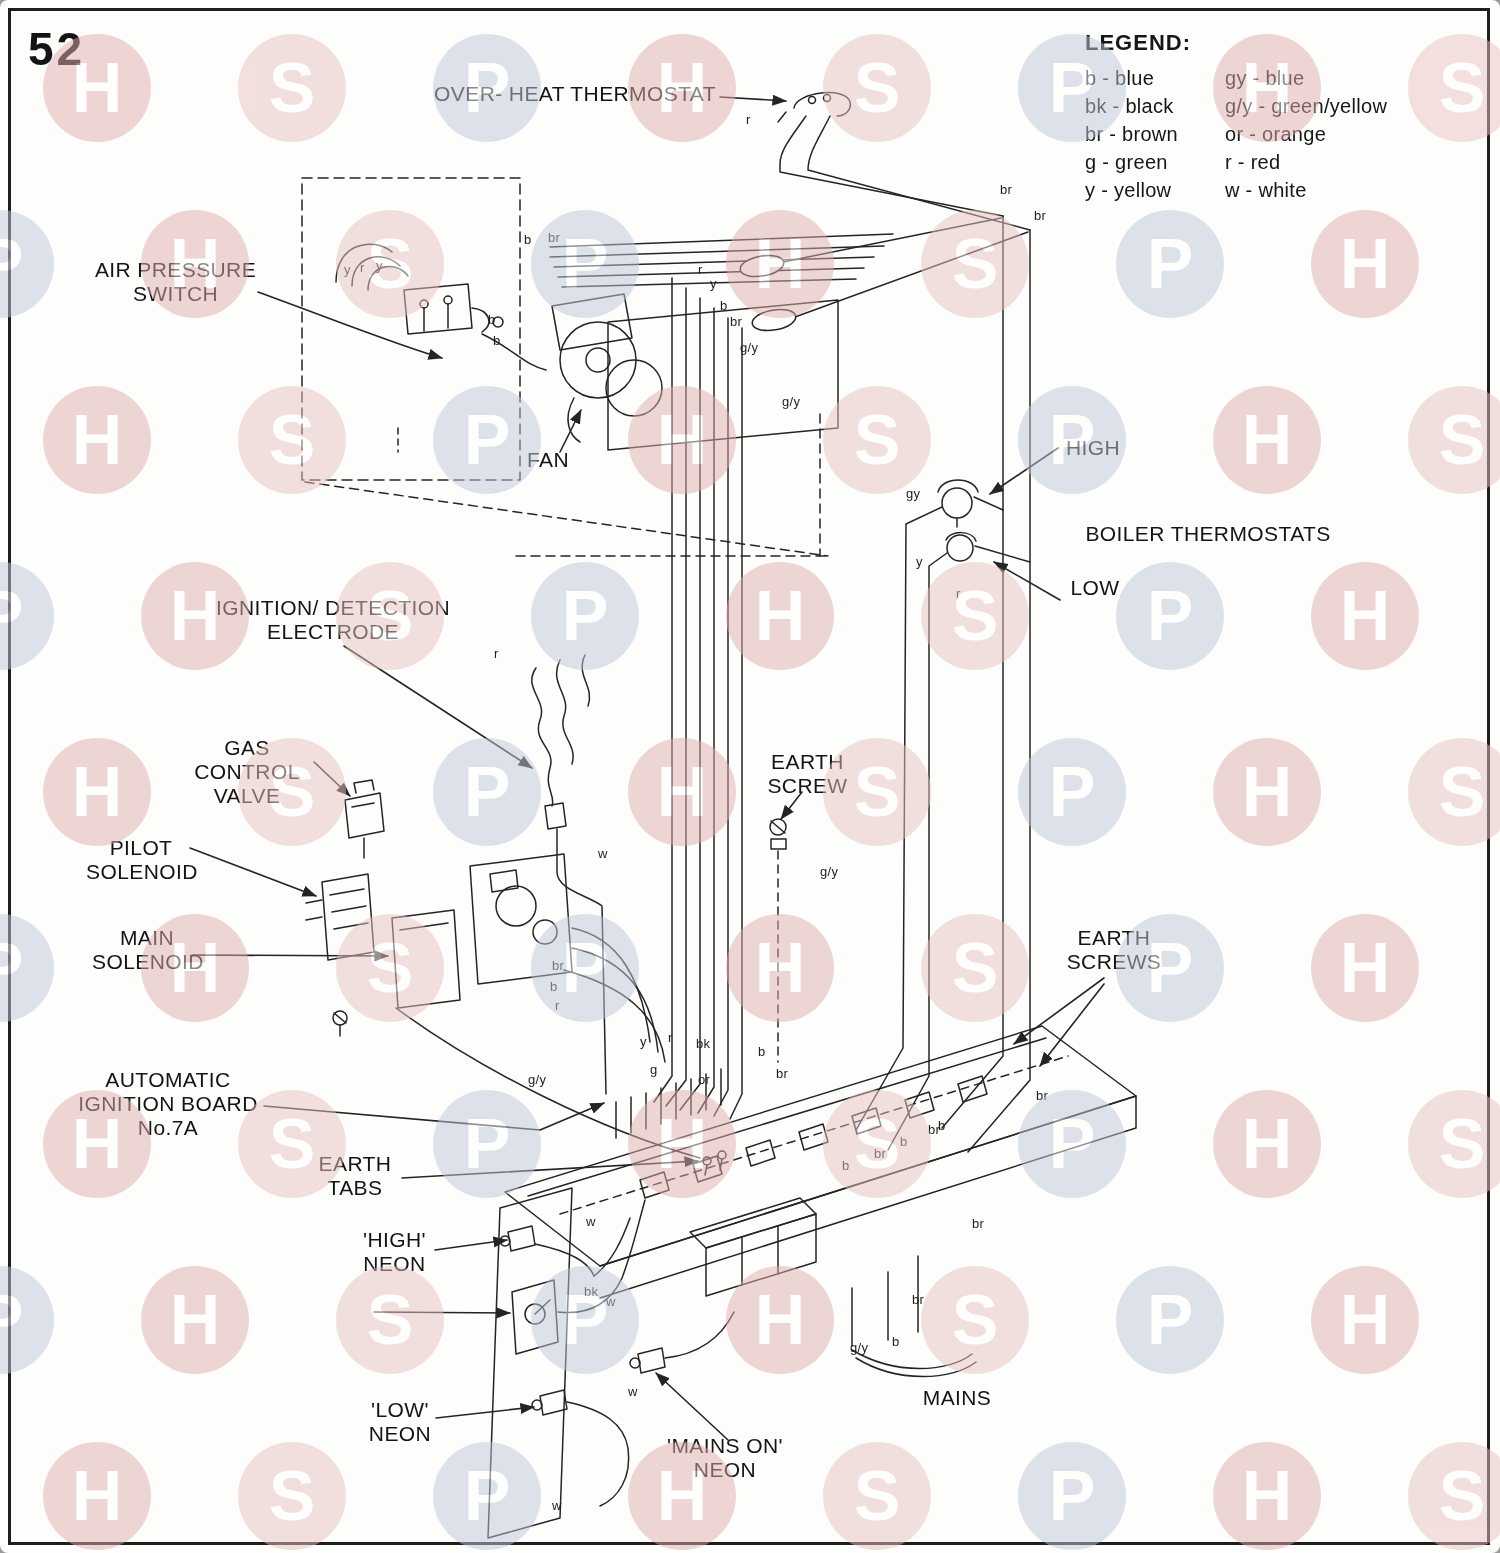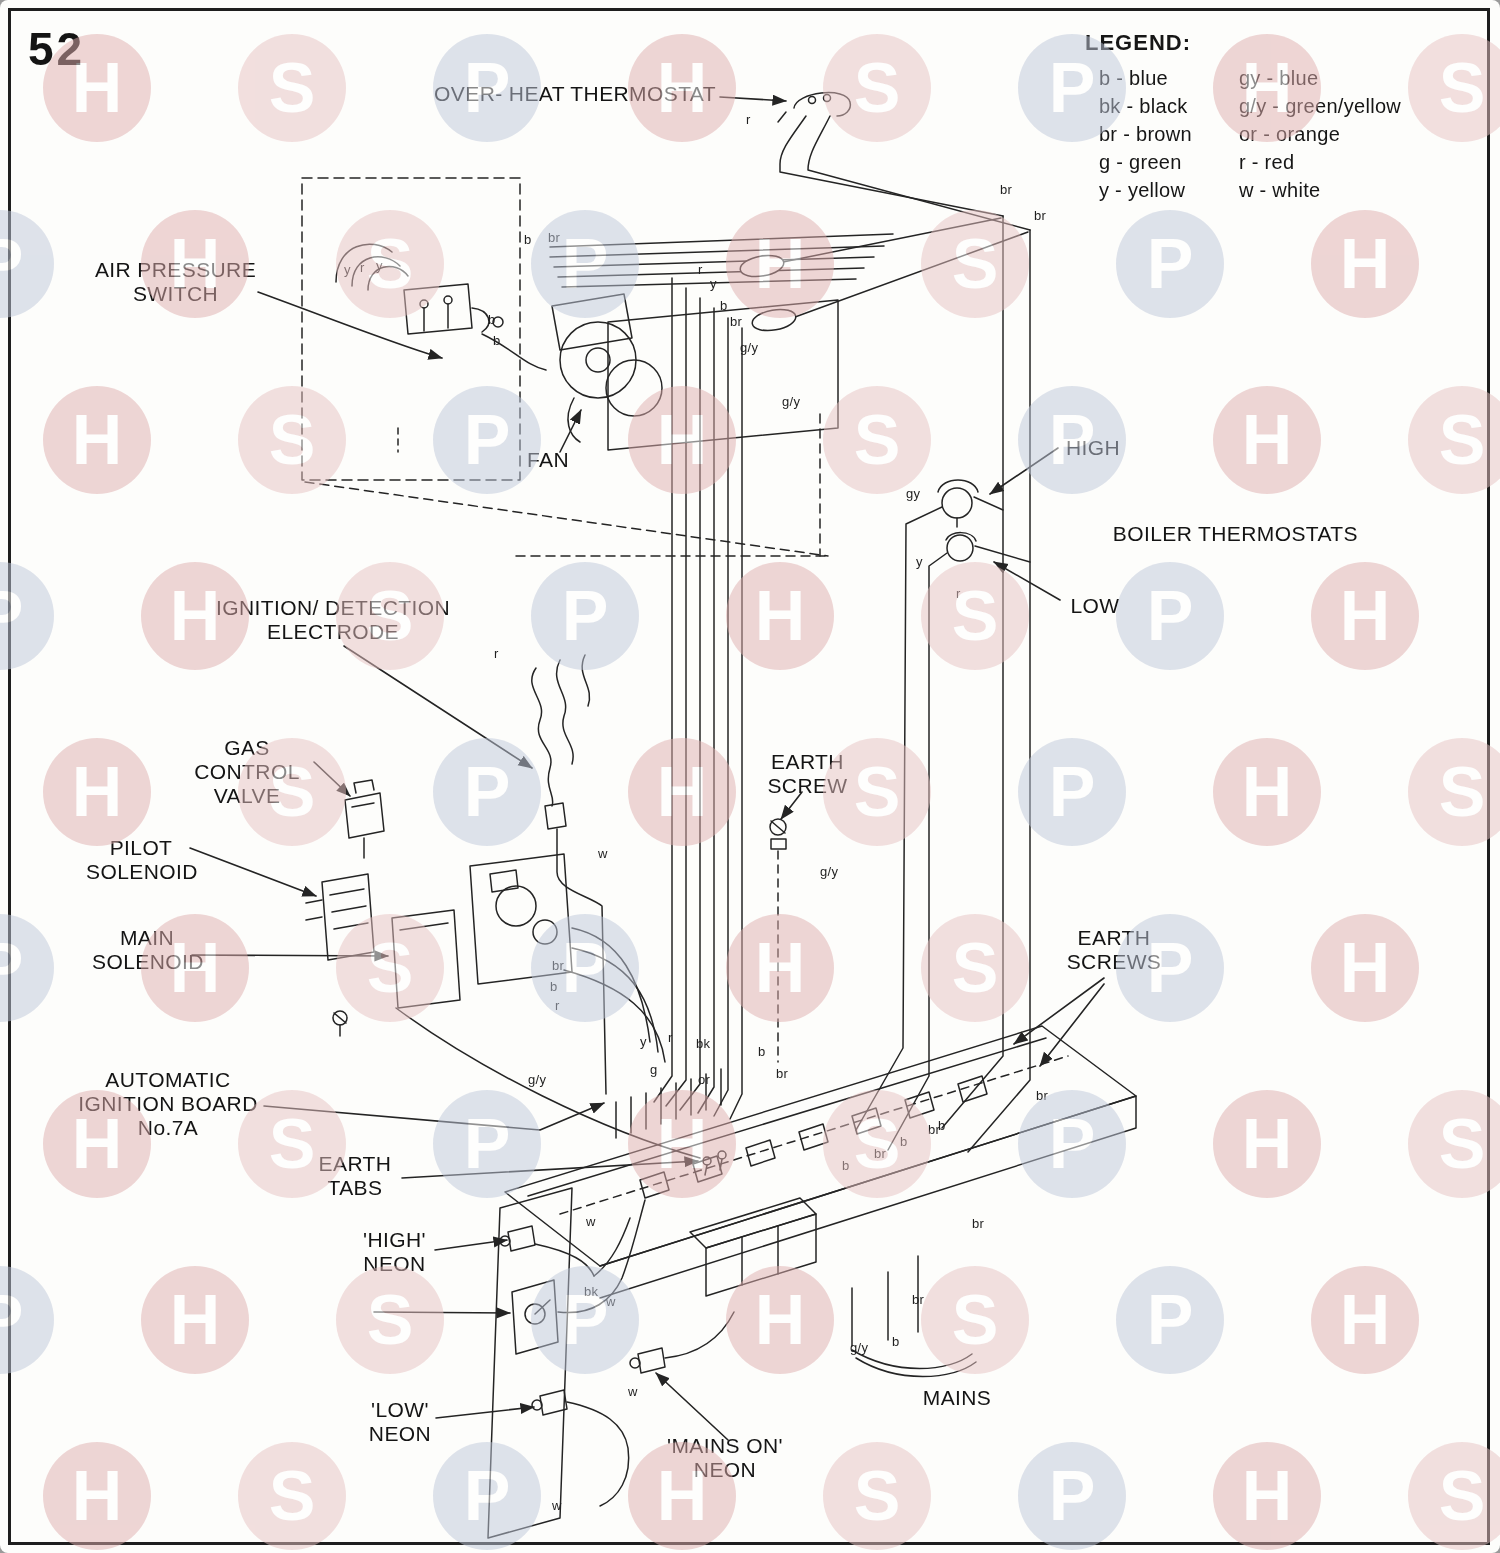--- a/index.html
+++ b/index.html
@@ -3,25 +3,25 @@
 <meta charset="utf-8">
 <style>
   html,body{margin:0;padding:0;background:#9a9a9a;font-family:"Liberation Sans",sans-serif;}
   .canvas{position:relative;width:1500px;height:1553px;background:#fdfdfb;overflow:hidden;border-radius:8px;}
   .frame{position:absolute;left:8px;top:8px;right:10px;bottom:8px;border:3px solid #1e1e1e;z-index:4;pointer-events:none;}
   .header{position:absolute;left:28px;top:22px;z-index:3;display:flex;align-items:baseline;gap:26px;color:#141414;}
   .pagenum{font-size:46px;font-weight:800;letter-spacing:3px;}
   .title{font-size:30px;font-weight:600;letter-spacing:3px;}
   .legend{position:absolute;left:1085px;top:30px;width:330px;z-index:3;color:#161616;}
   .legend-title{font-size:22px;font-weight:700;margin-bottom:8px;letter-spacing:1px;}
-  .legend-cols{display:flex;justify-content:center;}
+  .legend-cols{display:flex;}
   .lcol{font-size:20px;line-height:28px;letter-spacing:.3px;}
   .lcol.c1{width:140px;}
   .lbl{position:absolute;z-index:3;font-size:21px;line-height:1.14;color:#141414;white-space:pre-line;text-align:center;letter-spacing:.4px;}
-  .lbl.la-left{text-align:right;}
+  .lbl.la-left{text-align:center;}
   .wt{position:absolute;z-index:3;font-size:13px;color:#1f1f1f;letter-spacing:.3px;}
   .art{position:absolute;left:0;top:0;z-index:2;}
   .watermark{position:absolute;left:0;top:0;z-index:6;pointer-events:none;opacity:.5;}
 </style>
 </head>
 <body>
 
 <div class="canvas">
 
   <svg class="art" width="1500" height="1553" viewBox="0 0 1500 1553">
@@ -237,21 +237,21 @@
       </div>
     </div>
   </div>
 
   <div class="lbl" style="left:425px;top:82px;width:300px">OVER- HEAT THERMOSTAT</div>
   <div class="lbl" style="left:88px;top:258px;width:175px">AIR PRESSURE
 SWITCH</div>
   <div class="lbl" style="left:518px;top:448px;width:60px">FAN</div>
   <div class="lbl" style="left:1058px;top:436px;width:70px">HIGH</div>
   <div class="lbl la-left" style="left:1058px;top:522px;width:300px">BOILER THERMOSTATS</div>
-  <div class="lbl" style="left:1060px;top:594px;width:70px">LOW</div>
+  <div class="lbl" style="left:1060px;top:576px;width:70px">LOW</div>
   <div class="lbl" style="left:172px;top:736px;width:150px">GAS CONTROL
 VALVE</div>
   <div class="lbl" style="left:208px;top:596px;width:250px">IGNITION/ DETECTION
 ELECTRODE</div>
   <div class="lbl" style="left:86px;top:836px;width:110px">PILOT
 SOLENOID</div>
   <div class="lbl" style="left:92px;top:926px;width:110px">MAIN
 SOLENOID</div>
   <div class="lbl" style="left:760px;top:750px;width:95px">EARTH
 SCREW</div>

